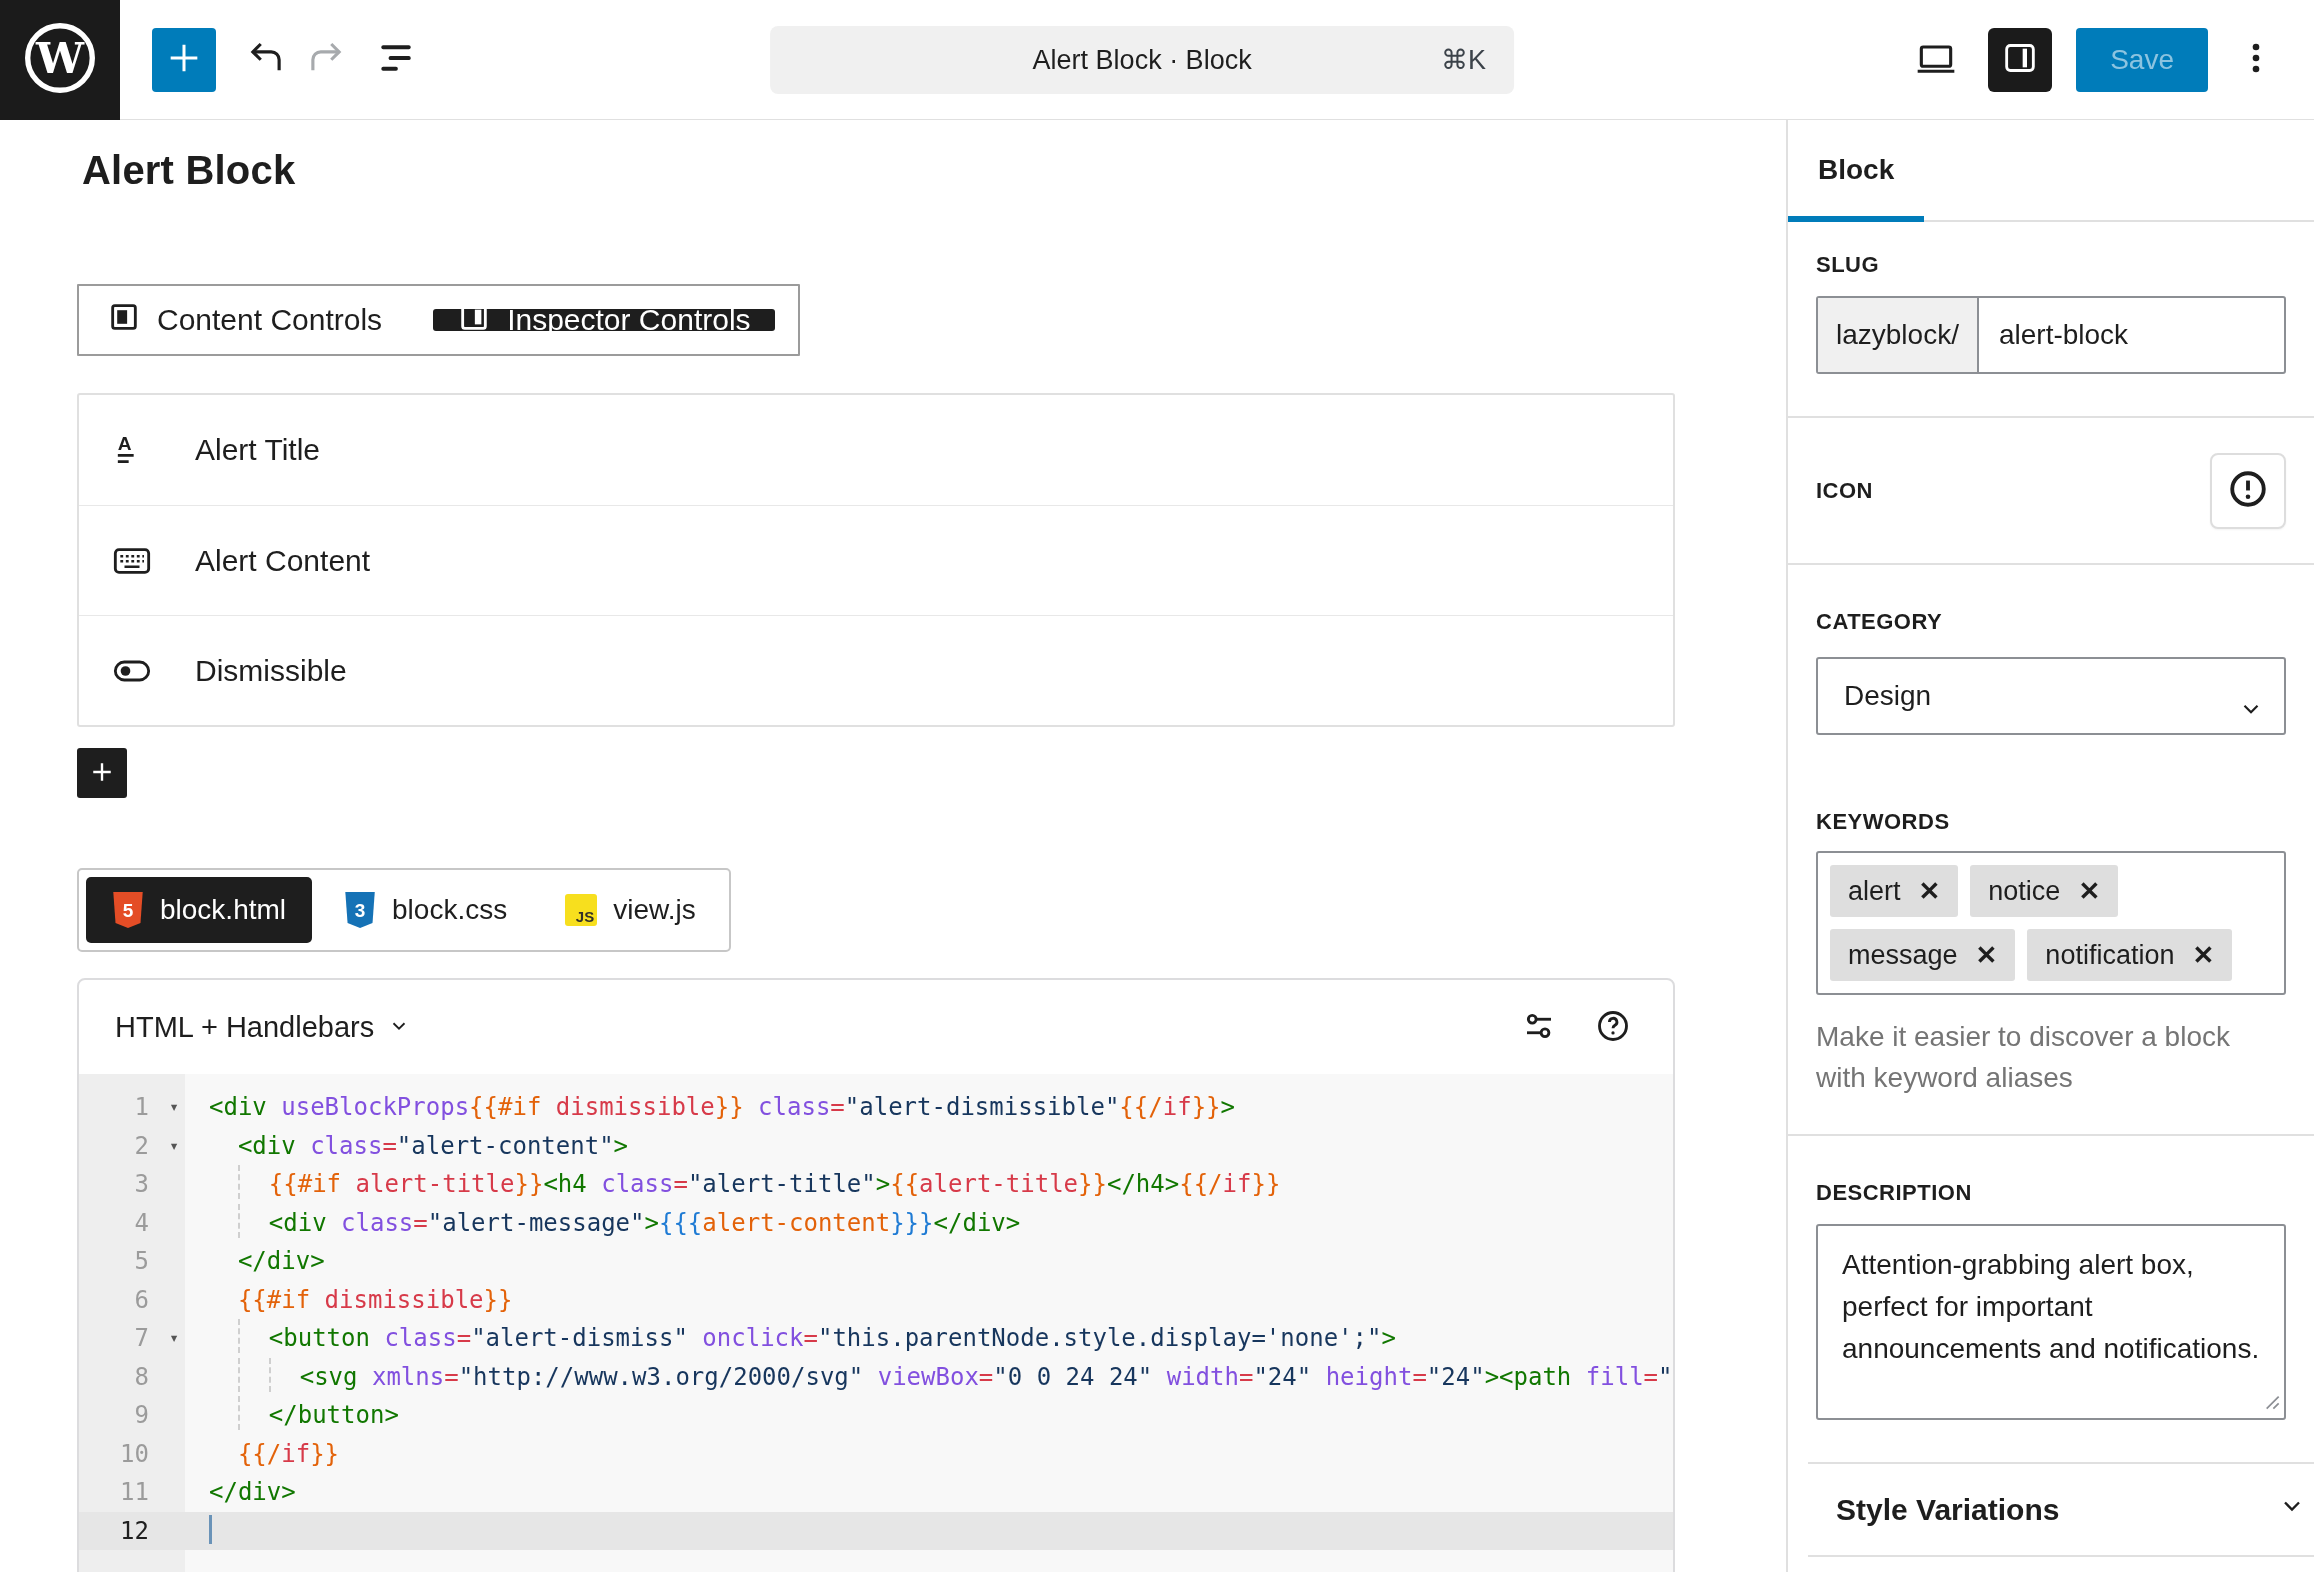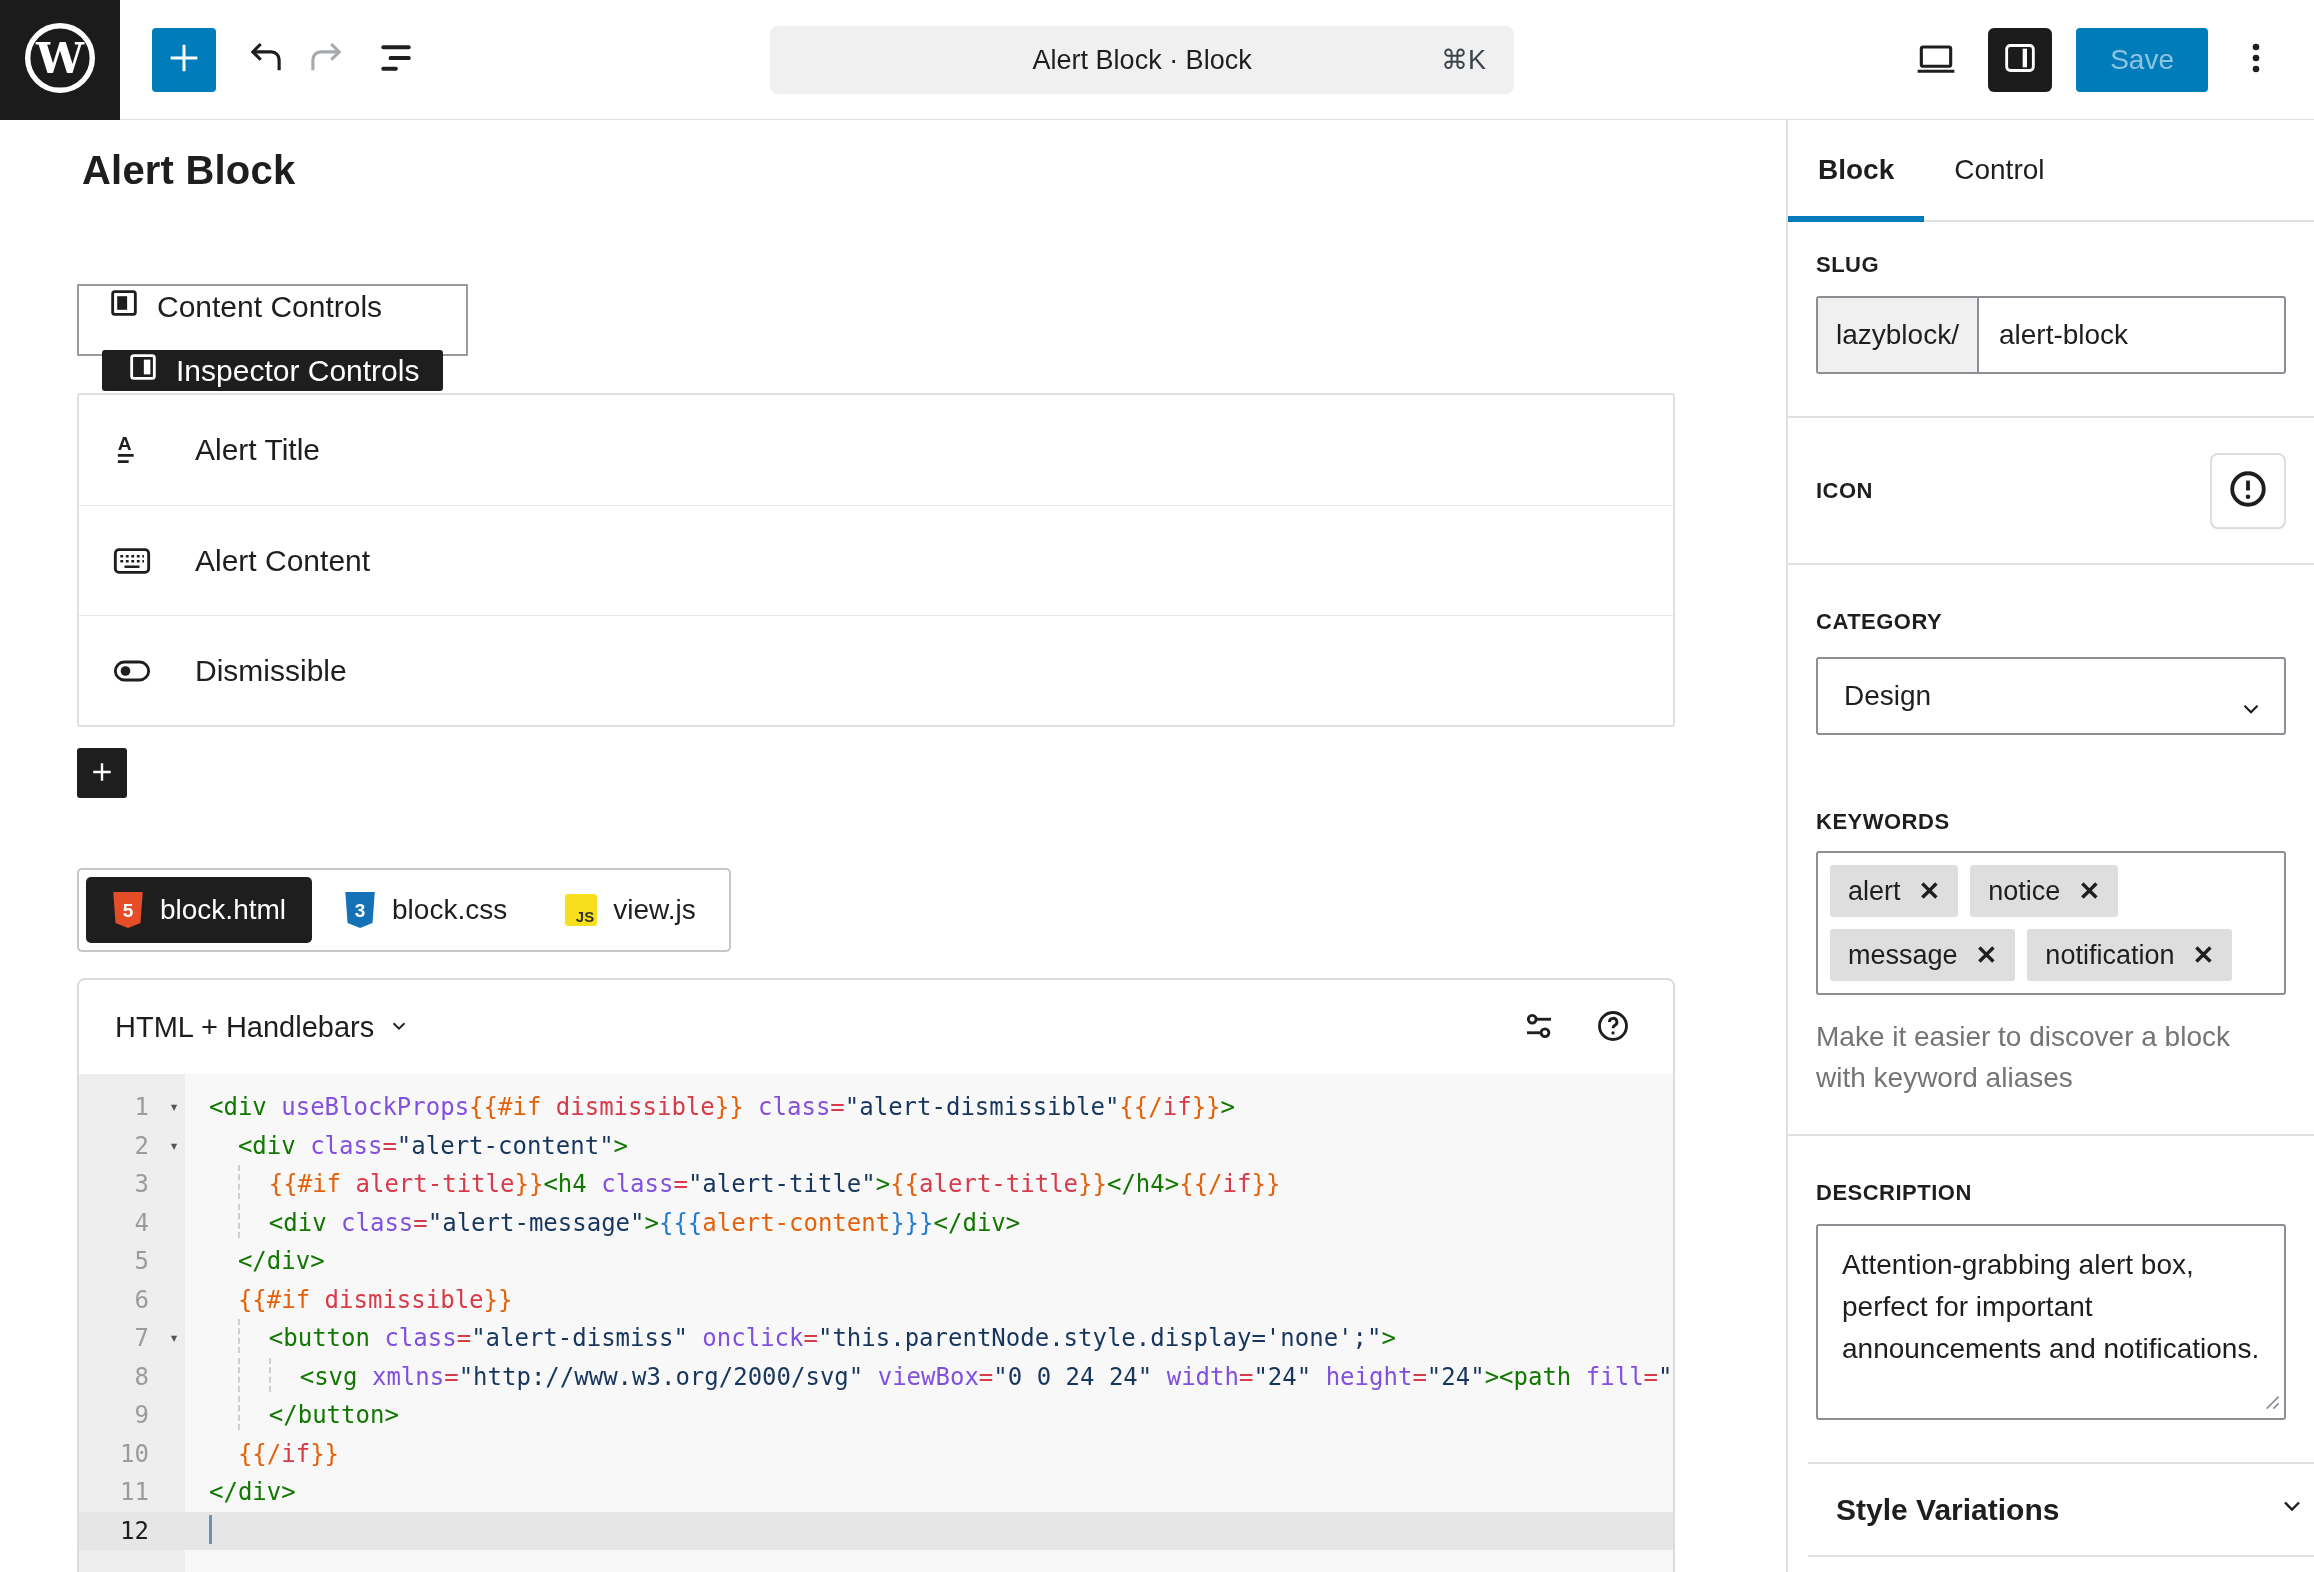--- a/index.html
+++ b/index.html
@@ -29,21 +29,21 @@
   .save-btn { height:64px; padding:0 34px; background:#007cba; color:rgba(255,255,255,.55);
     border:none; border-radius:4px; font-size:28px; font-family:inherit; cursor:pointer; }
   .kebab { width:48px; height:64px; }
 
   
   .main { position:absolute; left:0; top:120px; width:1786px; height:1452px; background:#fff; overflow:hidden; }
   .content { position:absolute; left:77px; top:0; width:1598px; }
   .page-title { position:absolute; top:28px; left:5px; font-size:40px; font-weight:700; letter-spacing:.2px; }
 
   .seg { position:absolute; top:164px; left:0; display:inline-flex; border:2px solid #9b9b9b;
-    border-radius:1px; background:#fff; height:72px; align-items:stretch;flex-direction:column; }
+    border-radius:1px; background:#fff; height:72px; align-items:stretch; }
   .seg-item { display:flex; align-items:center; gap:16px; padding:0 28px; font-size:30px; font-weight:500;
     background:none; border:none; font-family:inherit; color:#1e1e1e; cursor:pointer; border-radius:3px; }
   .seg-item.active { background:#1e1e1e; color:#fff; margin:23px; padding:0 24px; }
 
   .controls-list { position:absolute; top:273px; left:0; width:1598px; border:2px solid #e0e0e0;
     border-radius:3px; background:#fff; }
   .ctl-row { height:110px; display:flex; align-items:center; padding-left:30px; cursor:pointer; }
   .ctl-row + .ctl-row { border-top:1px solid #e8e8e8; }
   .ctl-row .cic { width:46px; display:flex; justify-content:center; }
   .ctl-row .clabel { margin-left:40px; font-size:30px; font-weight:500; }
@@ -383,21 +383,20 @@
             <span class="ct"><span class="cursor"></span></span>
           </div>
         </div>
     </div>
   </div>
 </main>
 
 <aside class="sidebar">
   <div class="side-tabs" id="side-tabs">
       <button class="stab active">Block</button>
-      <button class="stab">Control</button>
     </div>
 
   <section class="sec slug-sec">
     <span class="sec-label">SLUG</span>
     <div class="slug-group">
       <span class="slug-prefix">lazyblock/</span>
       <span class="slug-value">alert-block</span>
     </div>
   </section>
 

